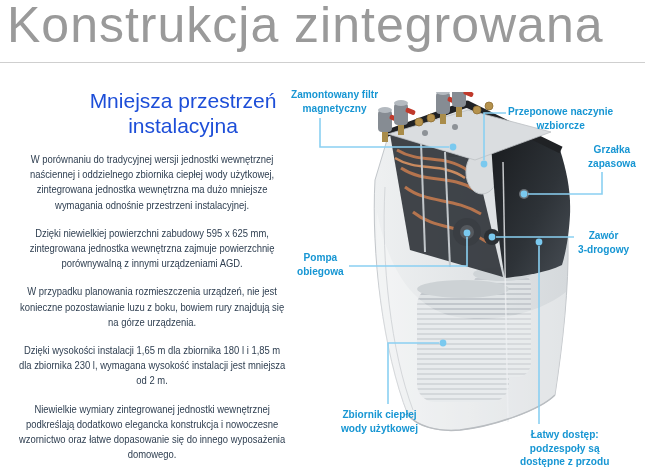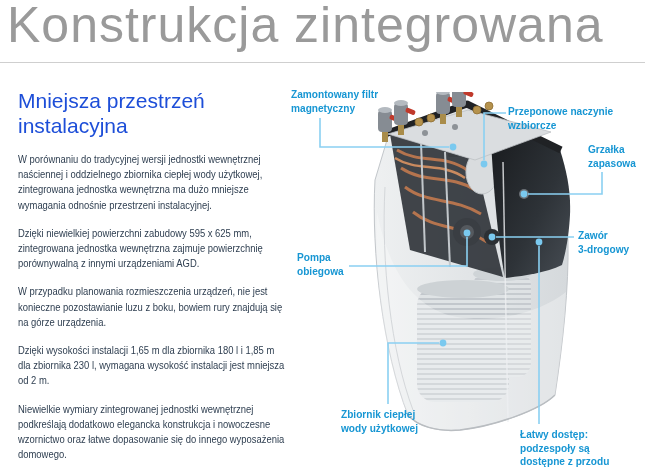--- a/index.html
+++ b/index.html
@@ -1,18 +1,19 @@
 <!DOCTYPE html>
 <html><head>
 <meta charset="utf-8">
 <style>
   html,body{margin:0;padding:0;background:#fff;}
   .page{
     position:relative;width:645px;height:475px;overflow:hidden;background:#ffffff;
     font-family:"Liberation Sans",sans-serif;
+    text-align:center;
   }
   .page-title{
     position:absolute;left:7px;top:-6px;margin:0;
     font-size:50px;font-weight:300;letter-spacing:1px;color:#9a9a9a;line-height:62px;
   }
   .title-rule{position:absolute;left:0;top:62px;width:645px;height:1px;background:#cfcfcf;}
   .left-col{position:absolute;left:18px;top:88px;width:330px;}
   .section-heading{
     margin:0 0 14px 0;font-size:21px;line-height:25px;font-weight:400;color:#1d4ed8;white-space:pre-line;
   }

